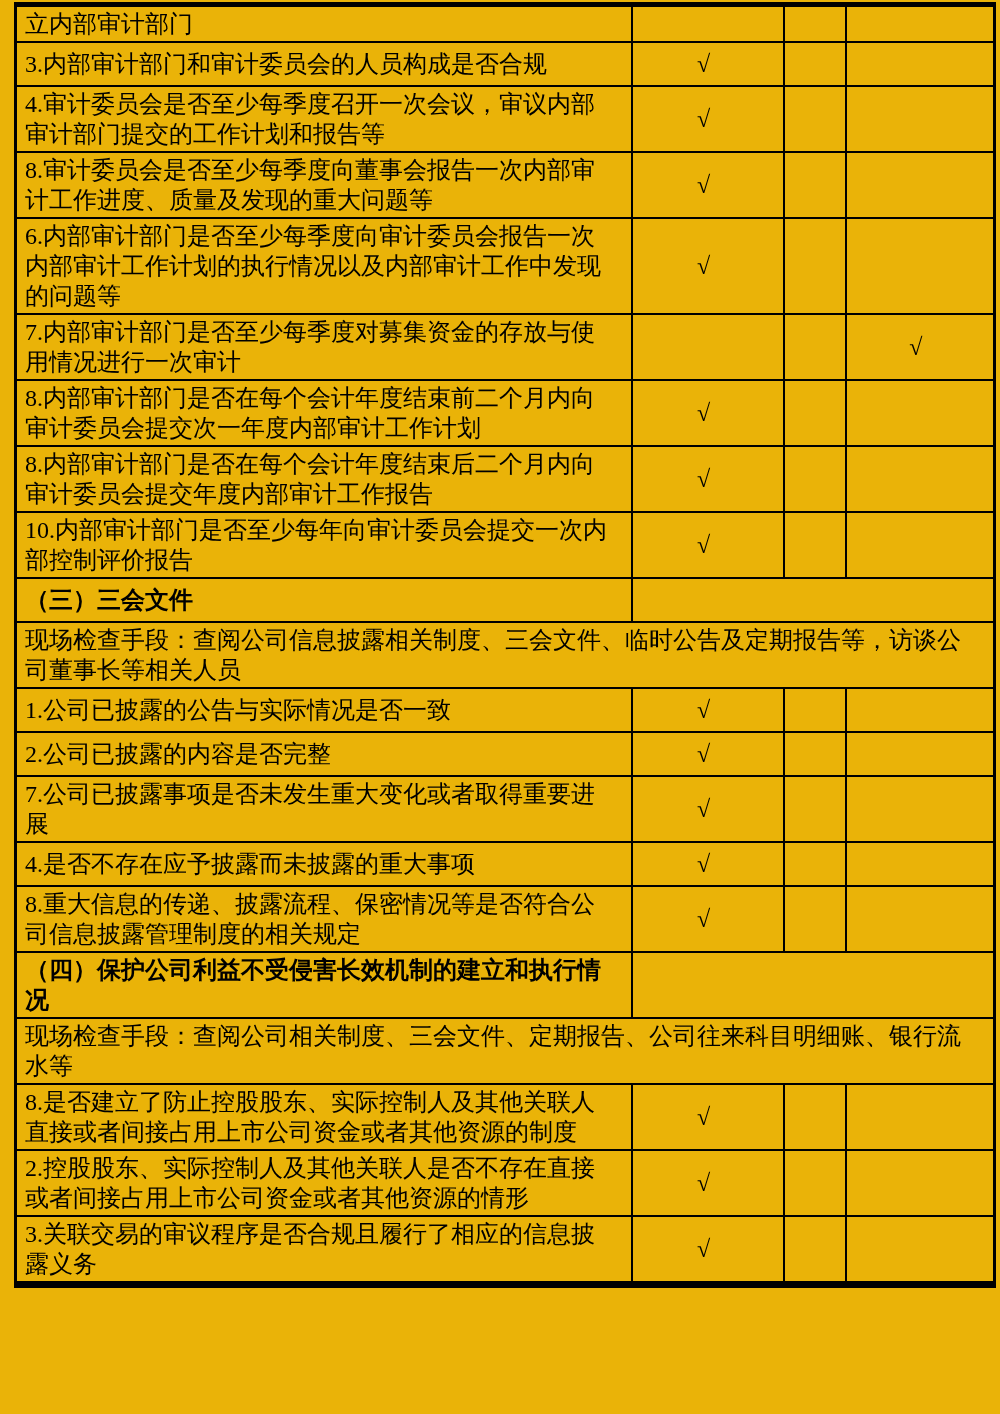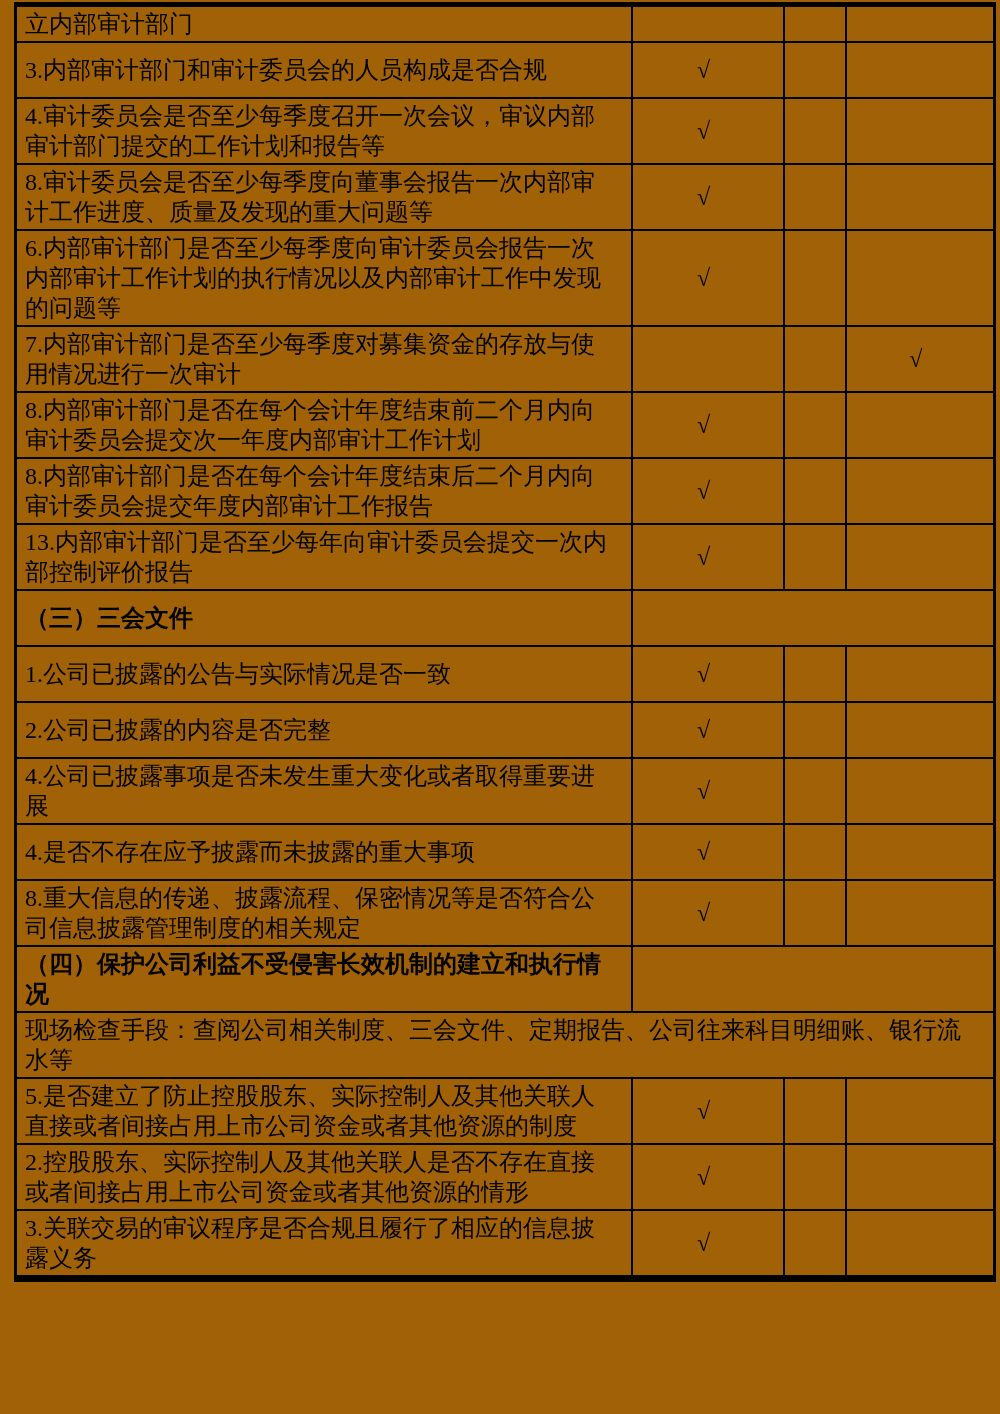--- a/index.html
+++ b/index.html
@@ -1,20 +1,20 @@
 <!DOCTYPE html>
 <html><head>
 <meta charset="utf-8">
 <style>
   html,body{margin:0;padding:0;background:#ffffff;}
   .page{
     position:relative;
     width:1000px;
     height:1414px;
-    background:#a16207;
+    background:#eab308;
     overflow:hidden;
     font-family:"Liberation Serif","DejaVu Serif",serif;
     color:#000000;
   }
   table.tbl{
     border-collapse:collapse;
     table-layout:fixed;
     width:979px;
     margin:2px 0 0 14px;
     border-left:3px solid #000;
@@ -30,21 +30,21 @@
     padding:2px 16px 2px 8px;
     word-break:break-all;
     overflow-wrap:anywhere;
   }
   td.check{
     text-align:center;
     padding:2px 2px;
     font-size:26px;
   }
   td.sec{font-weight:bold;}
-  tr.h-s{height:56px;}
+  tr.h-s{height:44px;}
   tr.h-c{height:36px;}
   tr.h-d{height:64px;}
   tr.h-t{height:96px;}
 </style>
 </head>
 <body>
 
 <div class="page">
   <table class="tbl">
     <colgroup>
@@ -96,43 +96,46 @@
         <td class="check"></td>
         <td class="check"></td>
       </tr>
       <tr class="h-d">
         <td>8.内部审计部门是否在每个会计年度结束后二个月内向审计委员会提交年度内部审计工作报告</td>
         <td class="check">√</td>
         <td class="check"></td>
         <td class="check"></td>
       </tr>
       <tr class="h-d">
-        <td>13.内部审计部门是否至少每年向审计委员会提交一次内部控制评价报告</td>
+        <td>10.内部审计部门是否至少每年向审计委员会提交一次内部控制评价报告</td>
         <td class="check">√</td>
         <td class="check"></td>
         <td class="check"></td>
       </tr>
       <tr class="h-s">
         <td class="sec">（三）三会文件</td>
         <td class="check" colspan="3"></td>
+      </tr>
+      <tr class="h-d">
+        <td colspan="4">现场检查手段：查阅公司信息披露相关制度、三会文件、临时公告及定期报告等，访谈公司董事长等相关人员</td>
       </tr>
       <tr class="h-s">
         <td>1.公司已披露的公告与实际情况是否一致</td>
         <td class="check">√</td>
         <td class="check"></td>
         <td class="check"></td>
       </tr>
       <tr class="h-s">
         <td>2.公司已披露的内容是否完整</td>
         <td class="check">√</td>
         <td class="check"></td>
         <td class="check"></td>
       </tr>
       <tr class="h-d">
-        <td>4.公司已披露事项是否未发生重大变化或者取得重要进展</td>
+        <td>7.公司已披露事项是否未发生重大变化或者取得重要进展</td>
         <td class="check">√</td>
         <td class="check"></td>
         <td class="check"></td>
       </tr>
       <tr class="h-s">
         <td>4.是否不存在应予披露而未披露的重大事项</td>
         <td class="check">√</td>
         <td class="check"></td>
         <td class="check"></td>
       </tr>
@@ -143,21 +146,21 @@
         <td class="check"></td>
       </tr>
       <tr class="h-d">
         <td class="sec">（四）保护公司利益不受侵害长效机制的建立和执行情况</td>
         <td class="check" colspan="3"></td>
       </tr>
       <tr class="h-d">
         <td colspan="4">现场检查手段：查阅公司相关制度、三会文件、定期报告、公司往来科目明细账、银行流水等</td>
       </tr>
       <tr class="h-d">
-        <td>5.是否建立了防止控股股东、实际控制人及其他关联人直接或者间接占用上市公司资金或者其他资源的制度</td>
+        <td>8.是否建立了防止控股股东、实际控制人及其他关联人直接或者间接占用上市公司资金或者其他资源的制度</td>
         <td class="check">√</td>
         <td class="check"></td>
         <td class="check"></td>
       </tr>
       <tr class="h-d">
         <td>2.控股股东、实际控制人及其他关联人是否不存在直接或者间接占用上市公司资金或者其他资源的情形</td>
         <td class="check">√</td>
         <td class="check"></td>
         <td class="check"></td>
       </tr>

